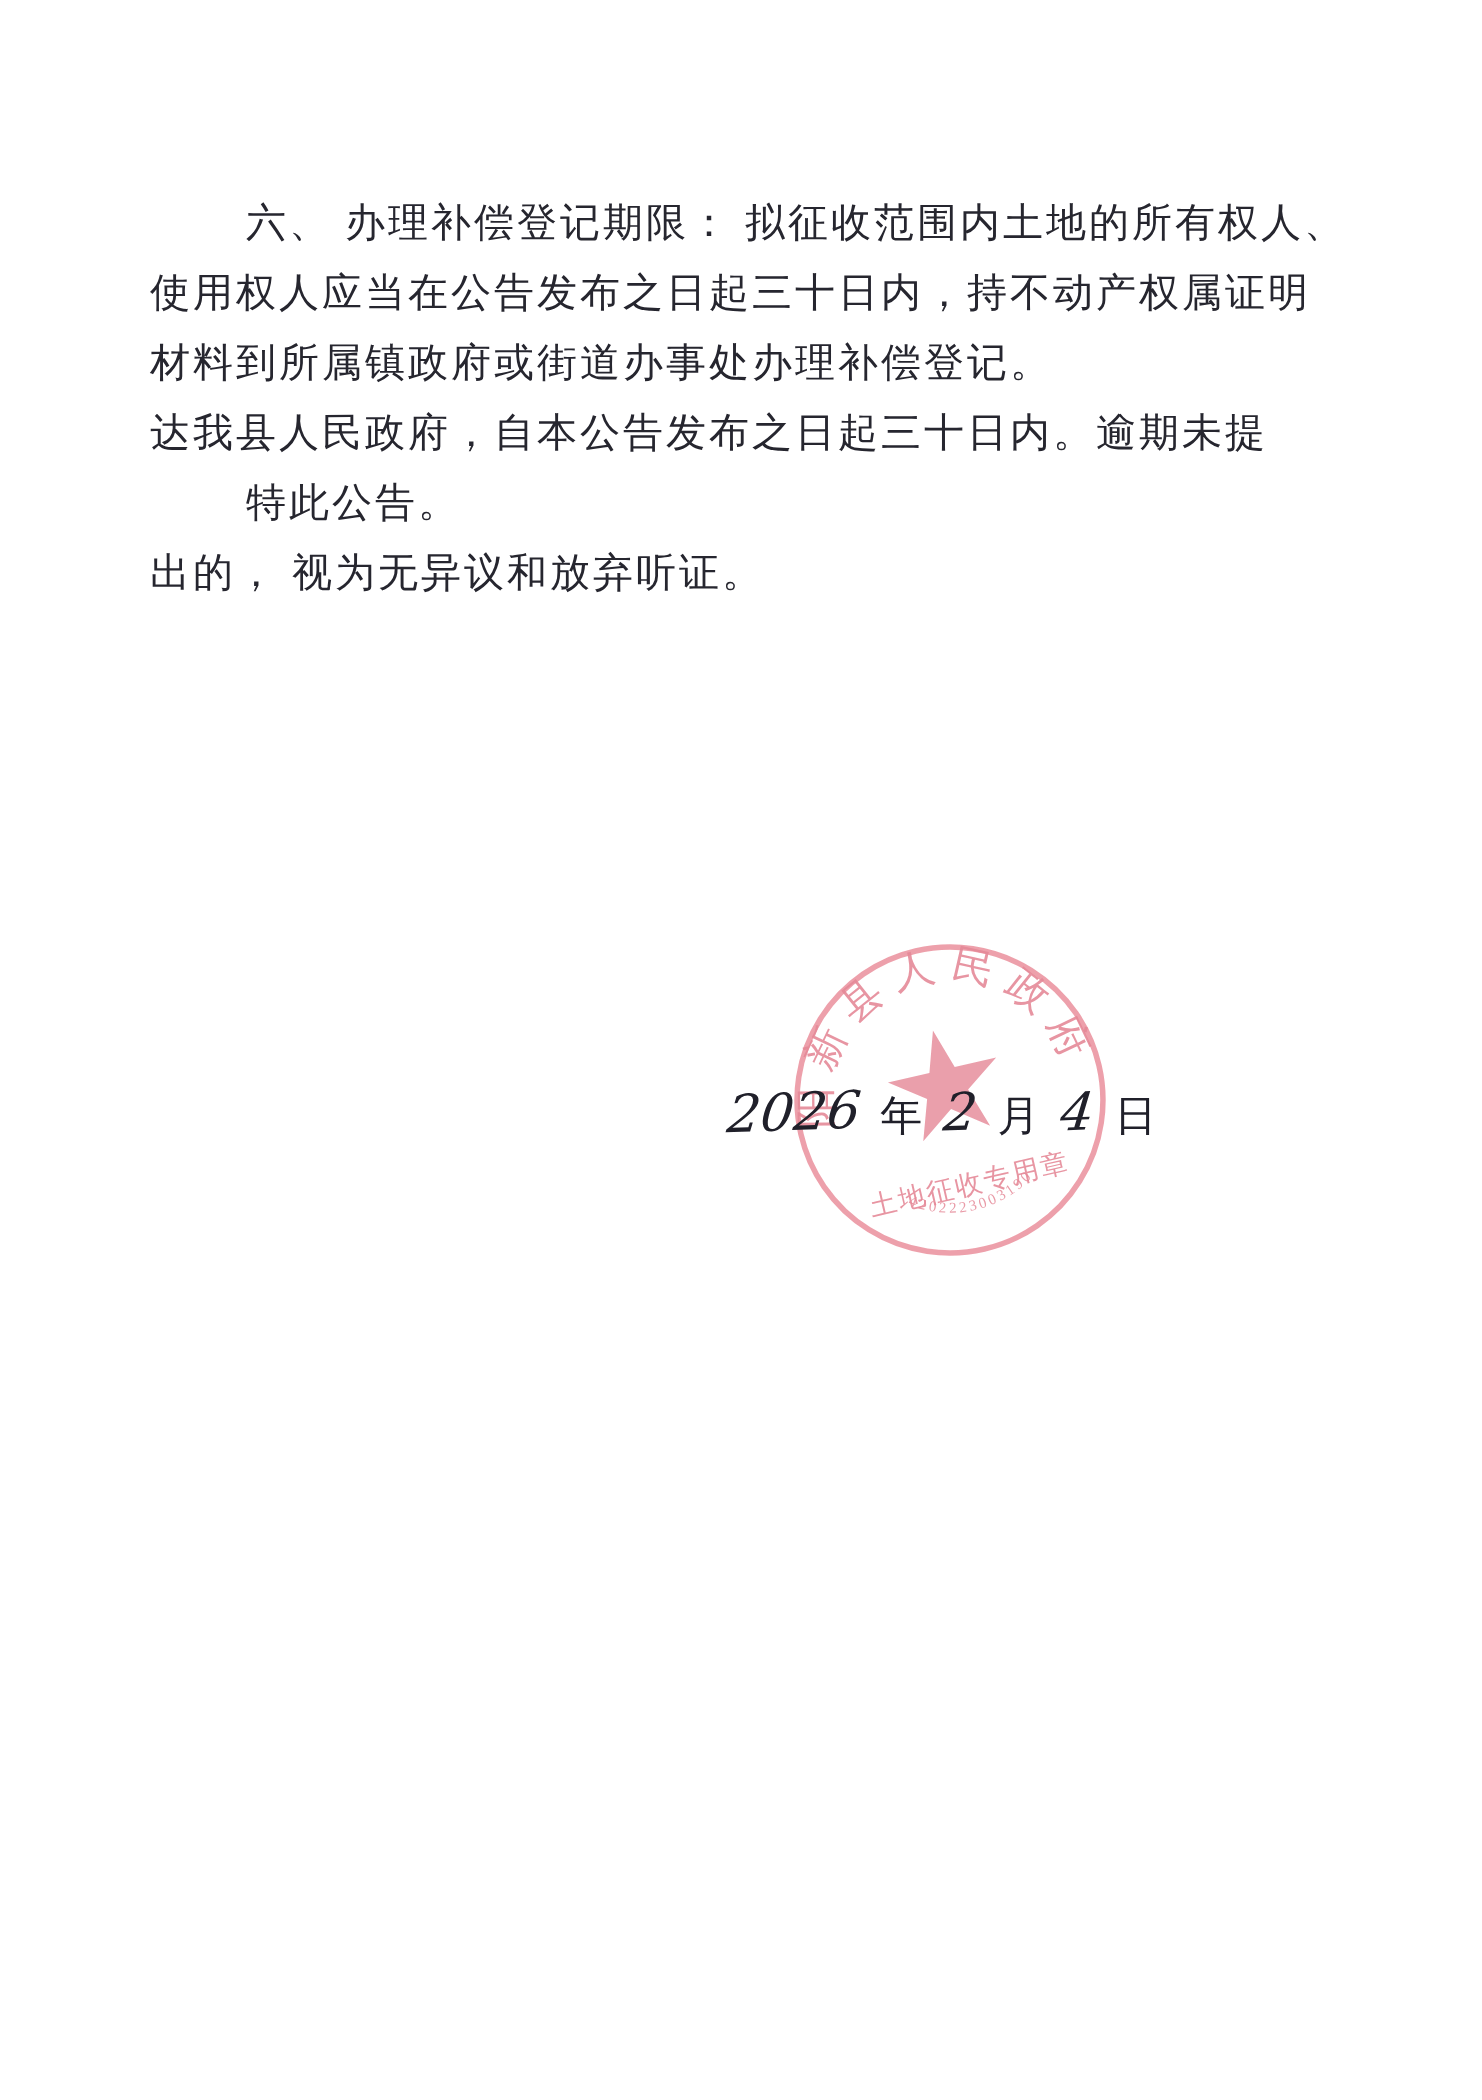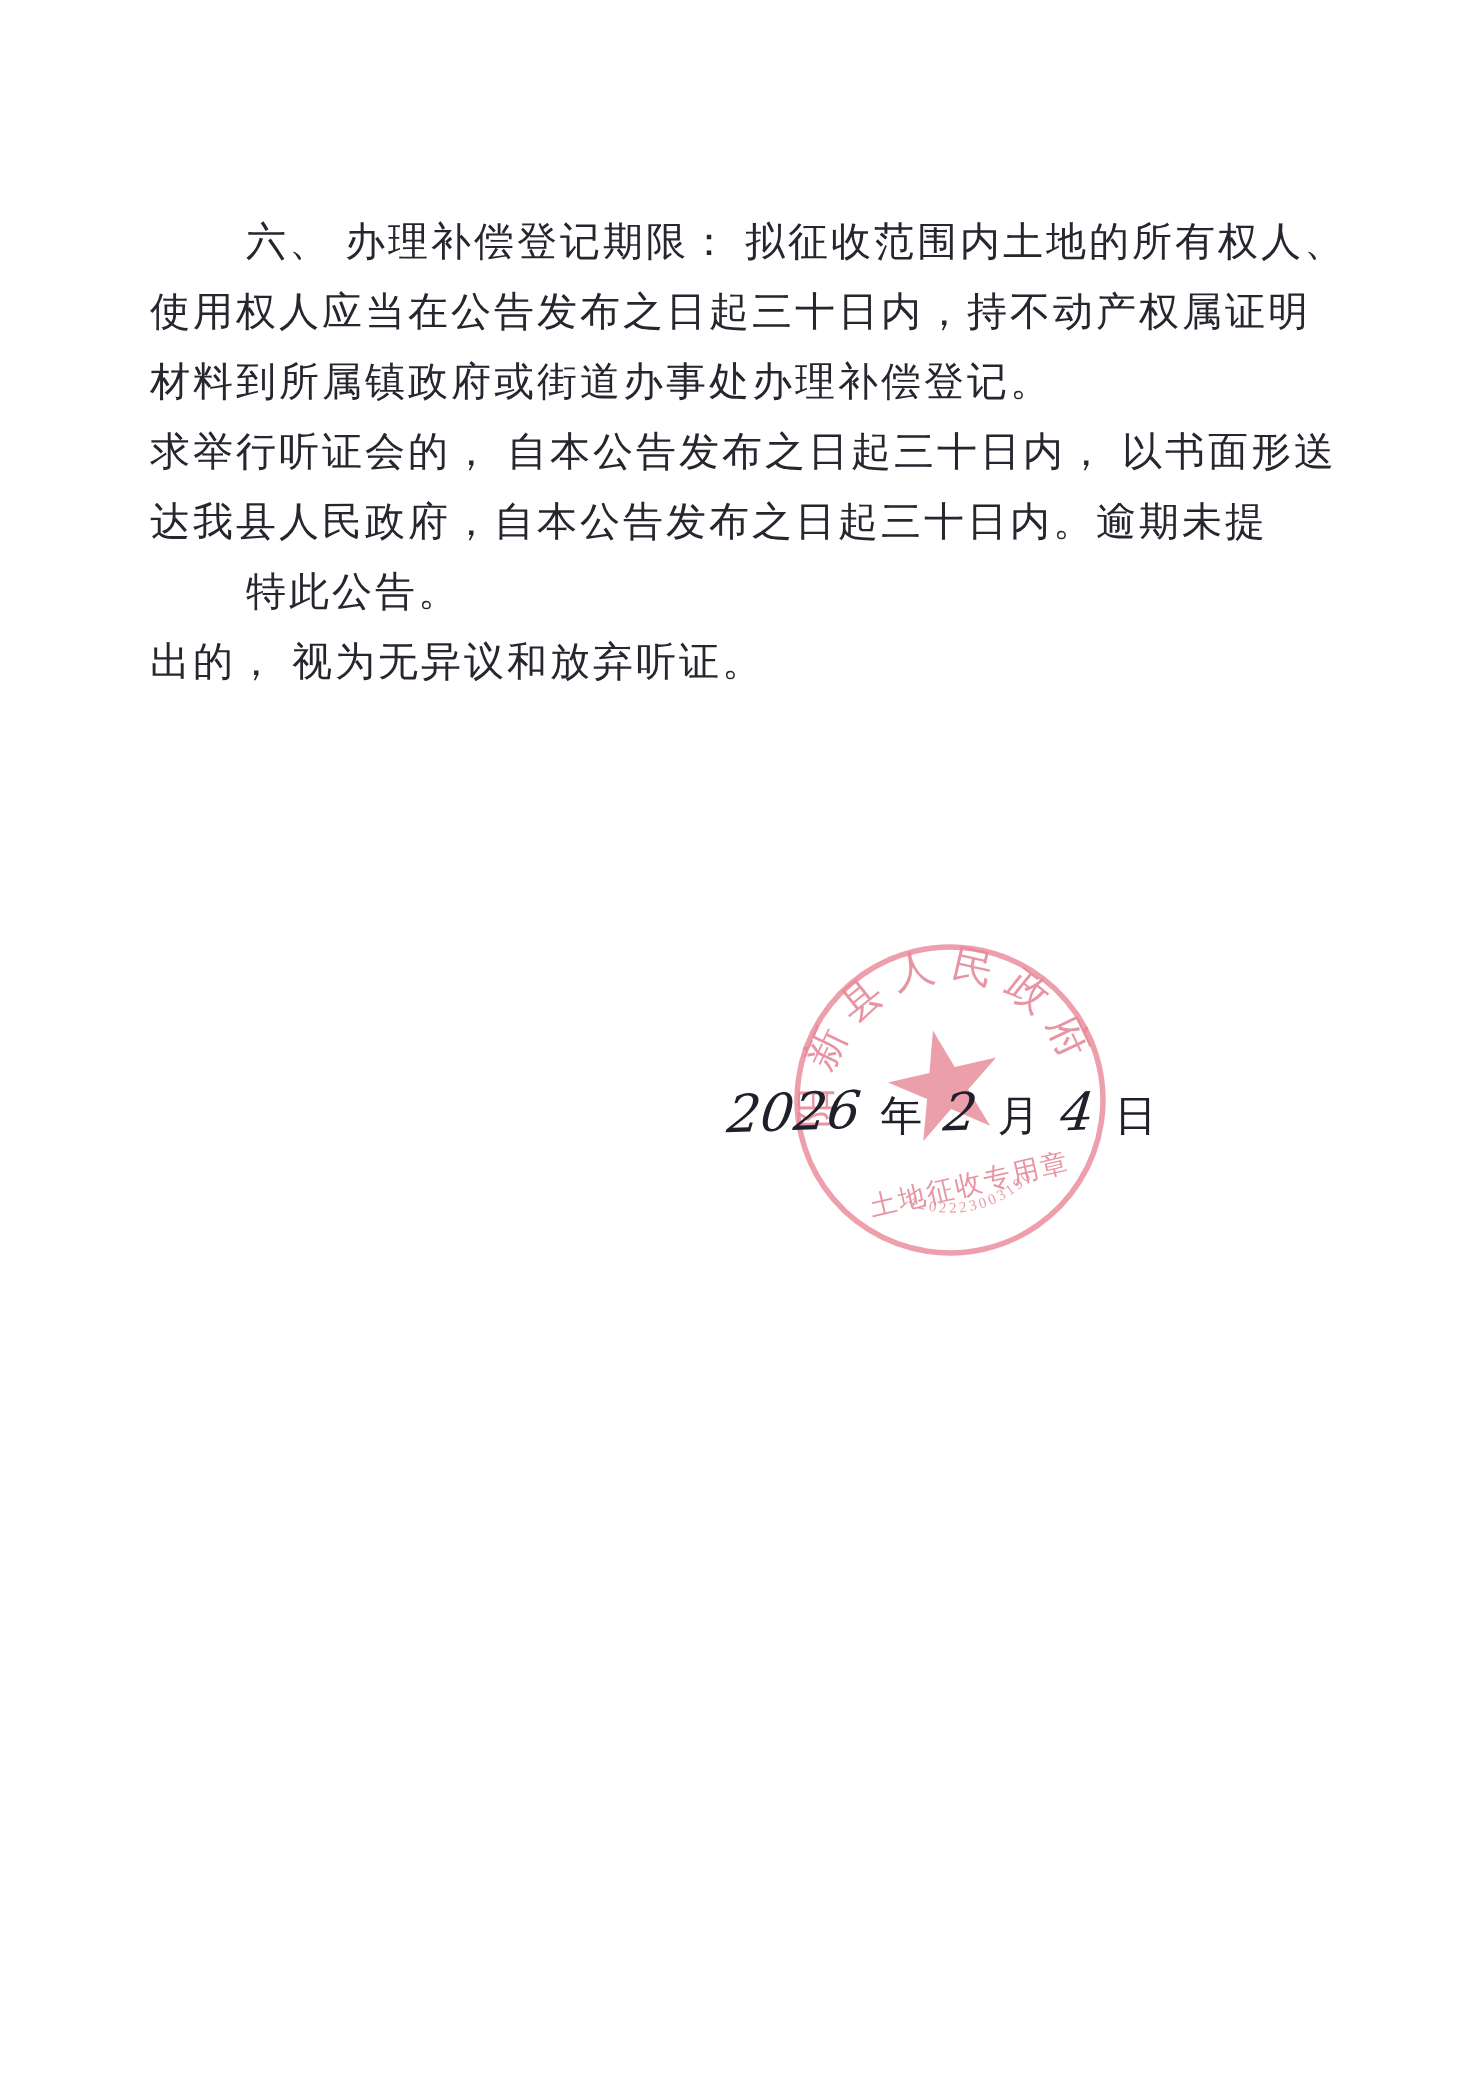--- a/index.html
+++ b/index.html
@@ -6,21 +6,21 @@
   .page{
     position:relative;
     width:1482px;height:2100px;
     margin:0 auto;
     background:#ffffff;
     overflow:hidden;
     font-family:"Liberation Serif", serif;
   }
   .doc-body{
     position:absolute;
-    top:207px;left:150px;width:1192px;
+    top:188px;left:150px;width:1192px;
     color:#26262f;
   }
   .line{
     font-size:40px;
     line-height:70px;
     letter-spacing:3px;
     white-space:nowrap;
   }
   .indent{text-indent:96px;}
   
@@ -52,21 +52,20 @@
 </style>
 </head>
 <body>
 
 <div class="page">
 
   <div class="doc-body">
     <div class="line indent">六、 办理补偿登记期限： 拟征收范围内土地的所有权人、</div>
     <div class="line">使用权人应当在公告发布之日起三十日内，持不动产权属证明</div>
     <div class="line">材料到所属镇政府或街道办事处办理补偿登记。</div>
-    <div class="line">求举行听证会的， 自本公告发布之日起三十日内， 以书面形送</div>
     <div class="line">达我县人民政府，自本公告发布之日起三十日内。逾期未提</div>
     <div class="line indent">特此公告。</div>
     <div class="line">出的， 视为无异议和放弃听证。</div>
   </div>
 
   <div class="date-line">
     <span class="hand-num">2026</span>
     <span class="date-label">年</span>
     <span class="hand-num">2</span>
     <span class="date-label">月</span>

